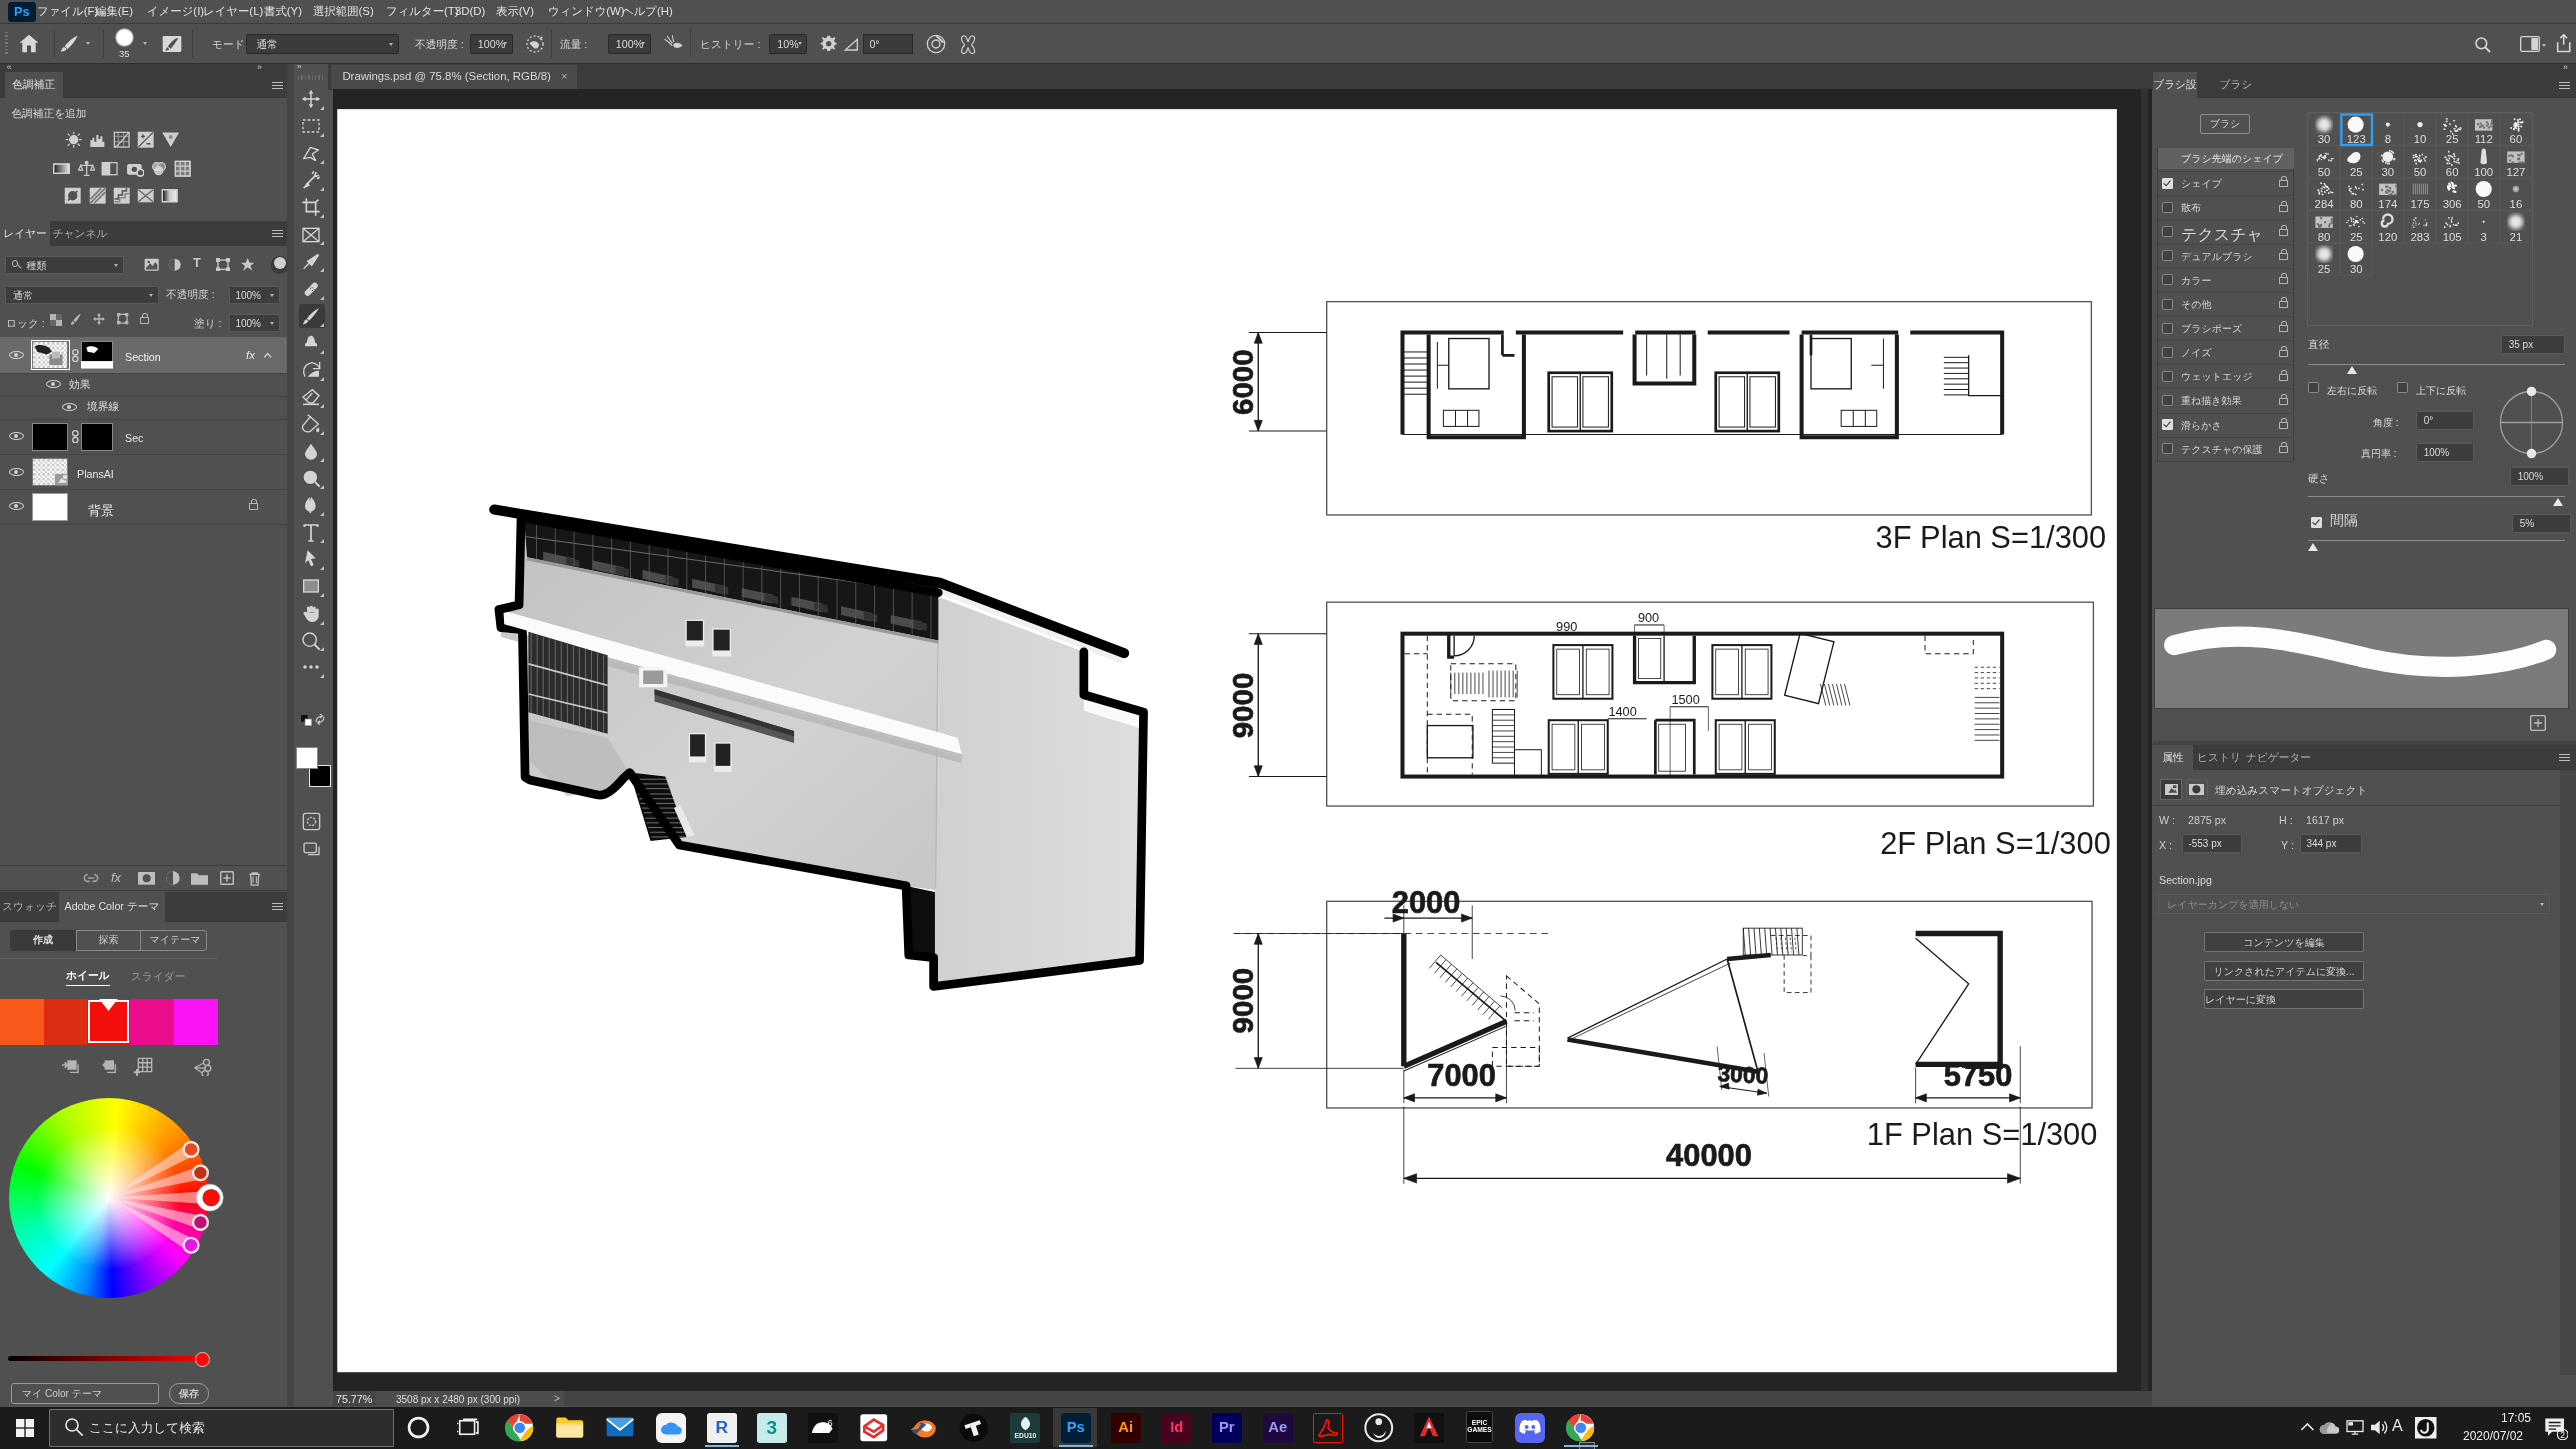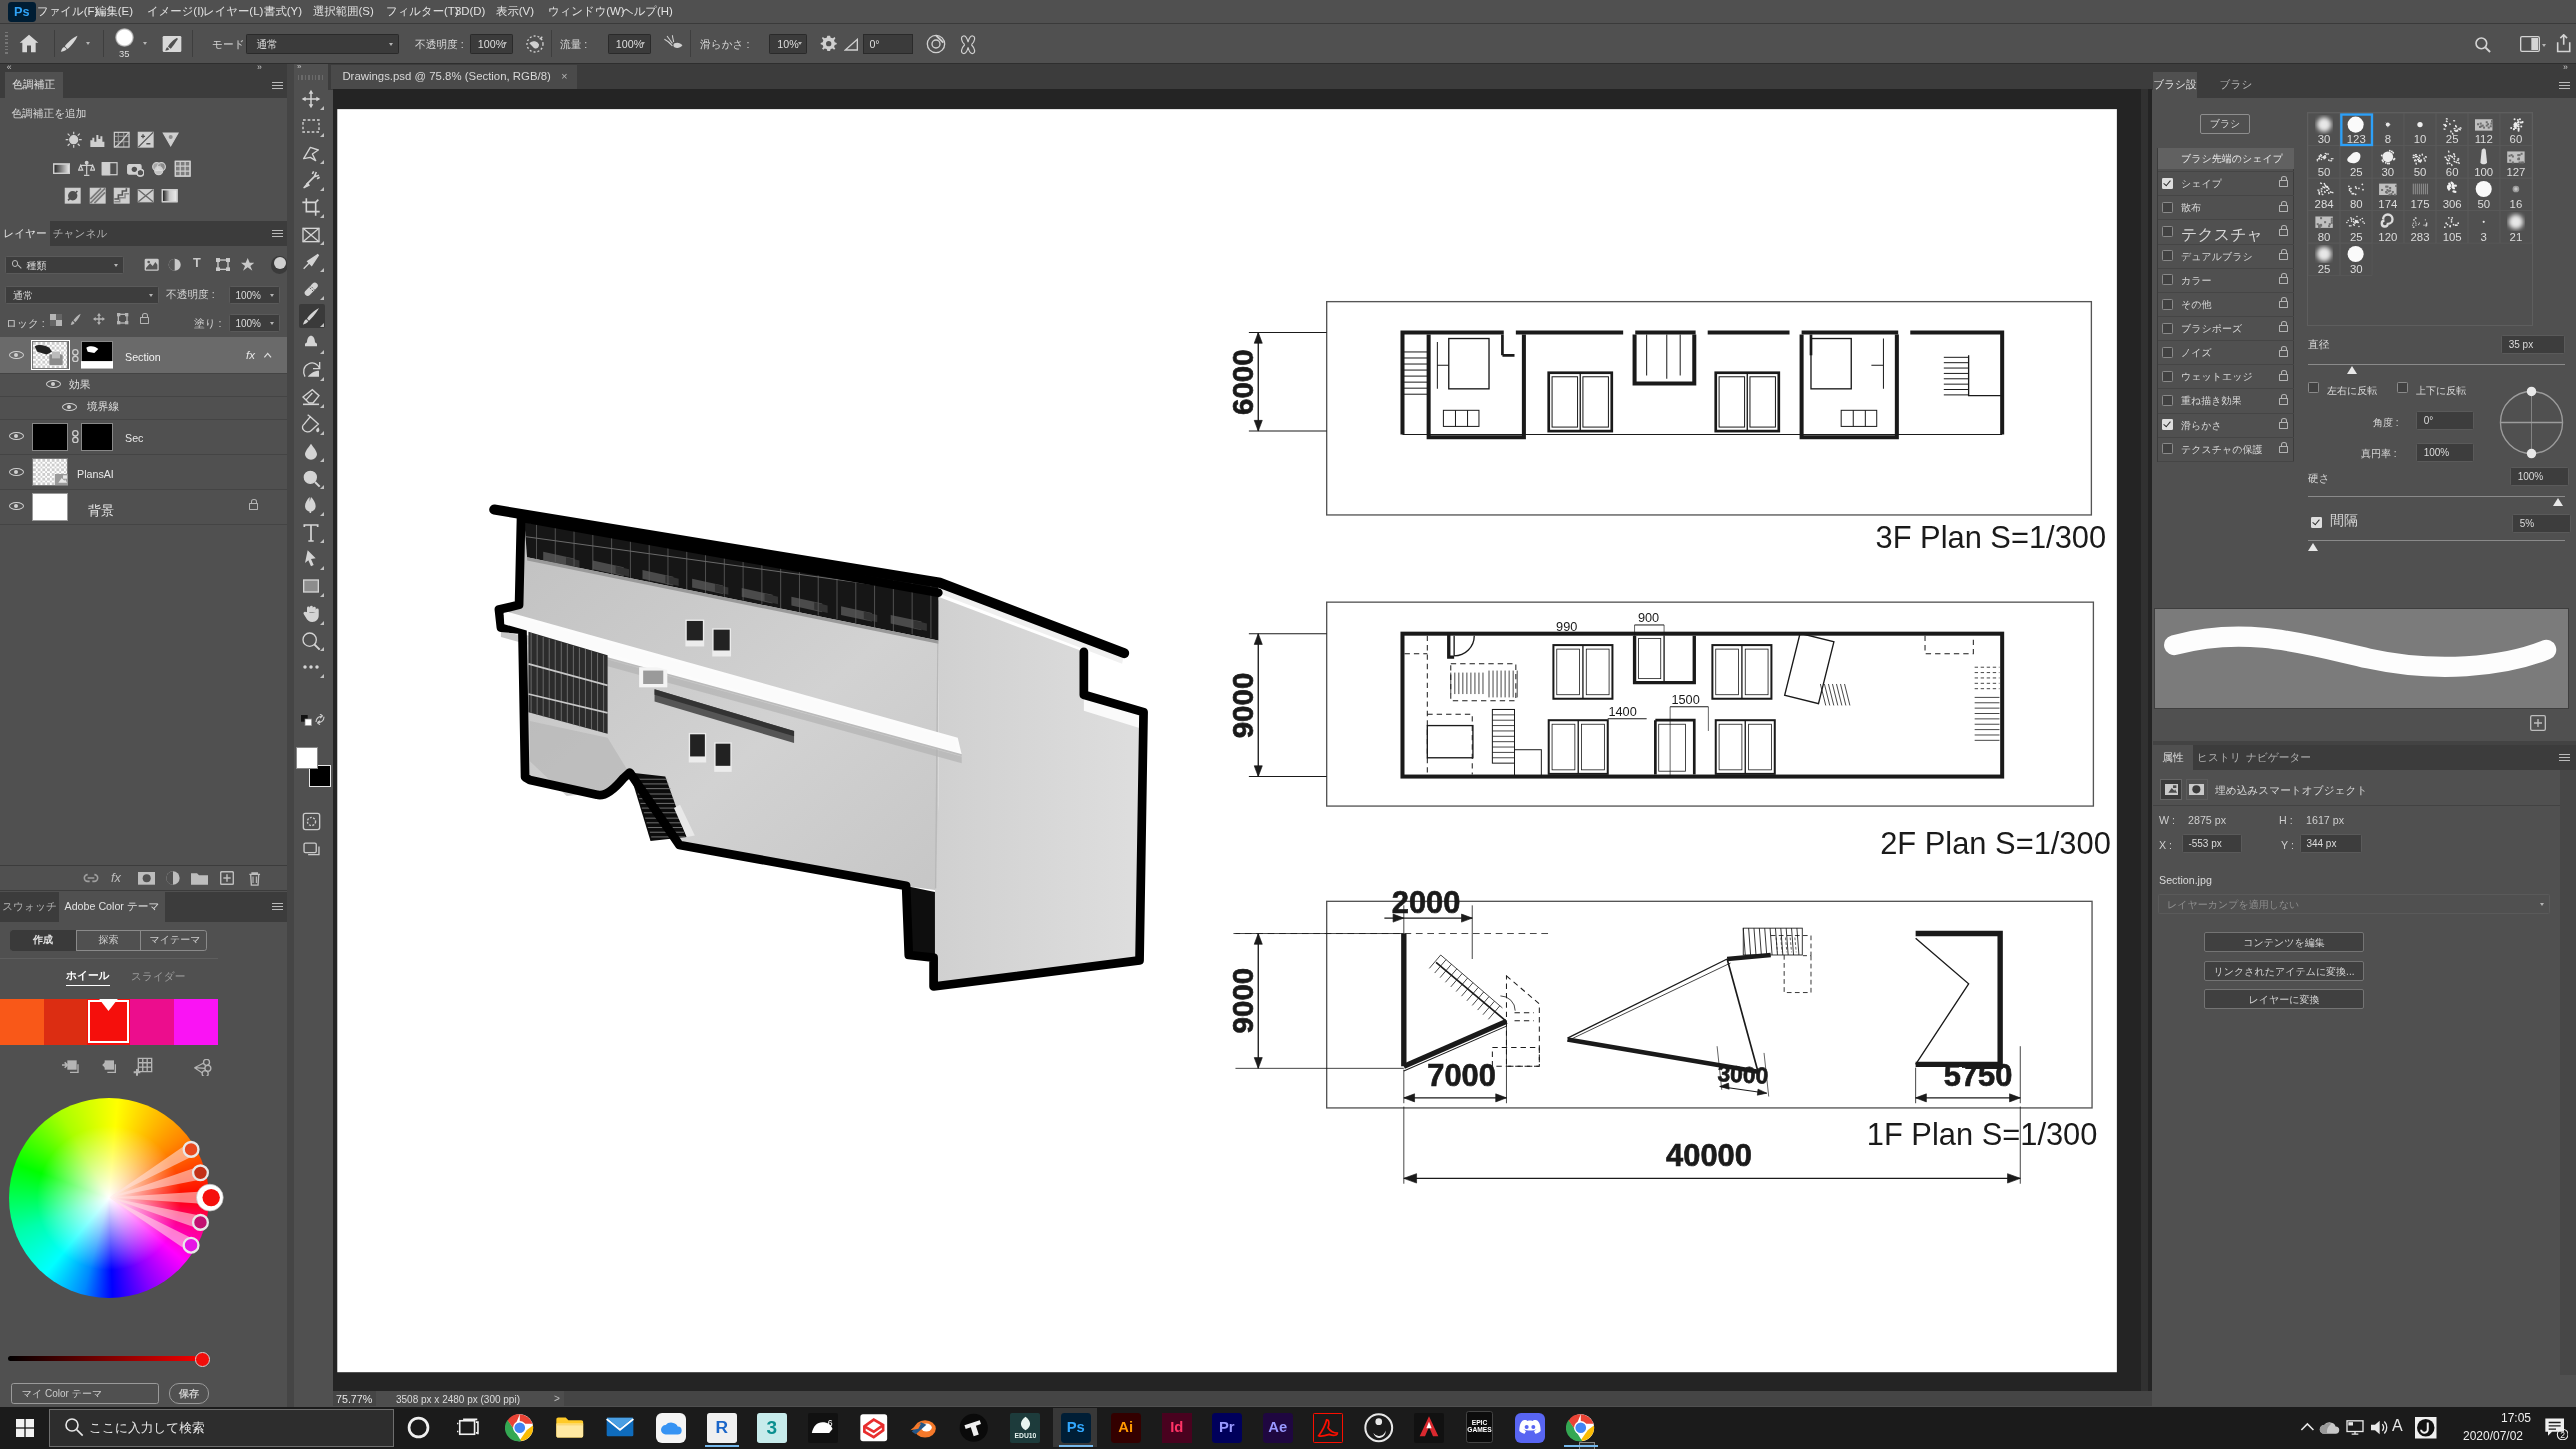--- a/index.html
+++ b/index.html
@@ -63,21 +63,21 @@
   </svg>
 <div class="vdiv" style="left:551px"></div>
 <div class="tx" style="left:560px;top:38px;font-size:10.7px;color:#d6d6d6">流量 :</div>
 <div class="obox" style="left:608px;top:34px;width:43px;height:20px;line-height:19px;text-align:center">100%</div>
 <div class="dtx" style="left:641px;top:42px"></div>
 <svg class="a" style="left:663px;top:34px" width="21.5" height="20" viewBox="0 0 32 30">
     <path d="M14 18 C10 13 6 10 2 8 M14 14 C11 10 8 6 6 3 M16 12 C15 8 14 5 14 2" stroke="#d0d0d0" stroke-width="1.6" fill="none"></path>
     <path d="M17 14 C21 12 26 13 29 17 C26 21 21 22 17 20 C15 19 15 15 17 14Z" fill="#d0d0d0"></path>
   </svg>
 <div class="vdiv" style="left:690px"></div>
-<div class="tx" style="left:700px;top:38px;font-size:10.7px;color:#d6d6d6">滑らかさ :</div>
+<div class="tx" style="left:700px;top:38px;font-size:10.7px;color:#d6d6d6">ヒストリー :</div>
 <div class="obox" style="left:769px;top:34px;width:38px;height:20px;line-height:19px;text-align:center">10%</div>
 <div class="dtx" style="left:798px;top:42px"></div>
 <svg class="a" style="left:820px;top:35px" width="17.4" height="17.4" viewBox="0 0 26 26">
     <path d="M13 4 L15 4 L16 7 L19 8 L22 6 L23 8 L21 11 L22 14 L25 15 L25 17 L22 18 L21 21 L23 23 L21 25 L19 23 L16 24 L15 27 L13 27Z M13 27 L11 27 L10 24 L7 23 L5 25 L3 23 L5 21 L4 18 L1 17 L1 15 L4 14 L5 11 L3 8 L4 6 L7 8 L10 7 L11 4 L13 4" fill="#cfcfcf" transform="translate(0,-3)"></path>
     <circle cx="13" cy="13" r="4" fill="#505050"></circle>
   </svg>
 <svg class="a" style="left:844px;top:38px" width="16" height="13.4" viewBox="0 0 24 20">
     <path d="M2 18 L20 2 L20 18 Z" fill="none" stroke="#cfcfcf" stroke-width="2"></path>
   </svg>
 <div class="a" style="left:863px;top:34px;width:50px;height:20px;background:#3b3b3b;border:0.7px solid #2a2a2a;color:#dedede;font-size:10.7px;line-height:19px"><span style="margin-left:5.4px">0°</span></div>
@@ -1458,21 +1458,21 @@
 <div class="tx" style="left:2279px;top:814px;font-size:10.7px;color:#cfcfcf">H :</div>
 <div class="tx" style="left:2306px;top:814px;font-size:10.7px;color:#cfcfcf">1617 px</div>
 <div class="tx" style="left:2159px;top:839px;font-size:10.7px;color:#cfcfcf">X :</div>
 <div class="inbox" style="left:2182px;top:834px;width:60px;height:19px;line-height:17.4px"><span style="margin-left:5.4px">-553 px</span></div>
 <div class="tx" style="left:2281px;top:839px;font-size:10.7px;color:#cfcfcf">Y :</div>
 <div class="inbox" style="left:2300px;top:834px;width:62px;height:19px;line-height:17.4px"><span style="margin-left:5.4px">344 px</span></div>
 <div class="tx" style="left:2159px;top:874px;font-size:10.7px;color:#dadada">Section.jpg</div>
 <div class="a" style="left:2158px;top:894px;width:392px;height:20px;border:0.7px solid #5a5a5a;border-radius:1.3px;color:#8f8f8f;font-size:10px;line-height:19px"><span style="margin-left:8px">レイヤーカンプを適用しない</span><span class="dt"></span></div>
 <div class="a" style="left:2204px;top:932px;width:160px;height:20px;background:#404040;border:0.7px solid #747474;border-radius:2px;color:#d2d2d2;font-size:10px;text-align:center;line-height:19px">コンテンツを編集</div>
 <div class="a" style="left:2204px;top:961px;width:160px;height:20px;background:#404040;border:0.7px solid #747474;border-radius:2px;color:#d2d2d2;font-size:10px;text-align:center;line-height:19px">リンクされたアイテムに変換...</div>
-<div class="a" style="left:2204px;top:989px;width:160px;height:20px;background:#404040;border:0.7px solid #747474;border-radius:2px;color:#d2d2d2;font-size:10px;text-align:center;line-height:19px">レイヤーに変換</div>
+<div class="a" style="left:2204px;top:989px;width:160px;height:20px;background:#404040;border:0.7px solid #747474;border-radius:2px;color:#d2d2d2;font-size:10px;text-align:left;line-height:19px">レイヤーに変換</div>
 <div class="a" style="left:2560px;top:770px;width:16px;height:605px;background:#474747"></div>
 <div class="a" style="left:0px;top:1407px;width:2576px;height:42px;background:#1b1b1b"></div>
 <svg class="a" style="left:16px;top:1419px" width="18" height="18" viewBox="0 0 27 27">
     <rect x="0" y="0" width="12.5" height="12.5" fill="#f2f2f2"></rect>
     <rect x="14.5" y="0" width="12.5" height="12.5" fill="#f2f2f2"></rect>
     <rect x="0" y="14.5" width="12.5" height="12.5" fill="#f2f2f2"></rect>
     <rect x="14.5" y="14.5" width="12.5" height="12.5" fill="#f2f2f2"></rect>
   </svg>
 <div class="a" style="left:49px;top:1409px;width:345px;height:38px;background:#2d2d2d;border:0.7px solid #6e6e6e"></div>
 <svg class="a" style="left:64px;top:1417px" width="20" height="20" viewBox="0 0 30 30">

